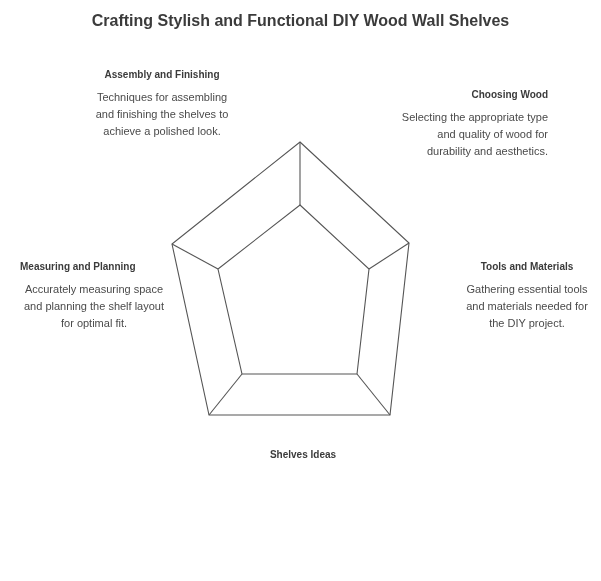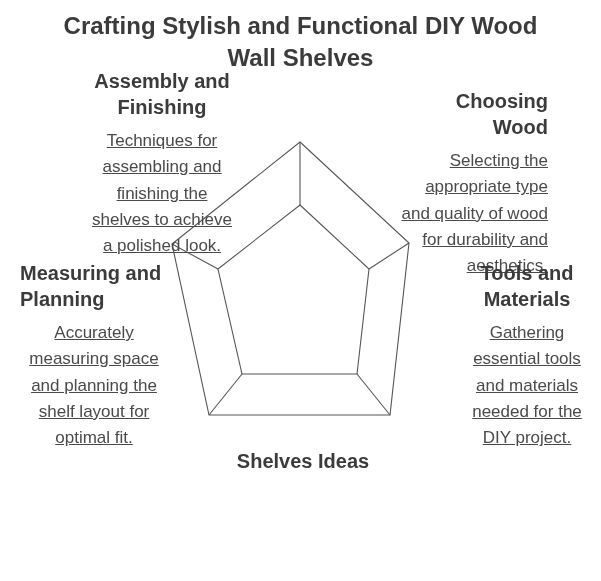--- a/index.html
+++ b/index.html
@@ -14,47 +14,46 @@
     color: #3c3c3c;
     position: relative;
     overflow: hidden;
   }
   #title {
     position: absolute;
     left: 50px;
     top: 10px;
     width: 501px;
     text-align: center;
-    font-size: 24px;
+    font-size: 16px;
     font-weight: bold;
     color: #3b3b3b;
     line-height: 1.35;
   }
   #diagram {
     position: absolute;
     left: 0;
     top: 0;
     width: 601px;
     height: 581px;
   }
   .node {
     position: absolute;
   }
   .node-title {
-    font-size: 20px;
+    font-size: 10px;
     font-weight: bold;
     color: #3b3b3b;
     line-height: 1.3;
     margin-bottom: 8px;
   }
   .node-desc {
-    font-size: 17px;
+    font-size: 11px;
     color: #4a4a4a;
     line-height: 1.55;
-    text-decoration: underline;
   }
   
   #node-assembly {
     left: 88px;
     top: 68px;
     width: 148px;
     text-align: center;
   }
   
   #node-choosing {

